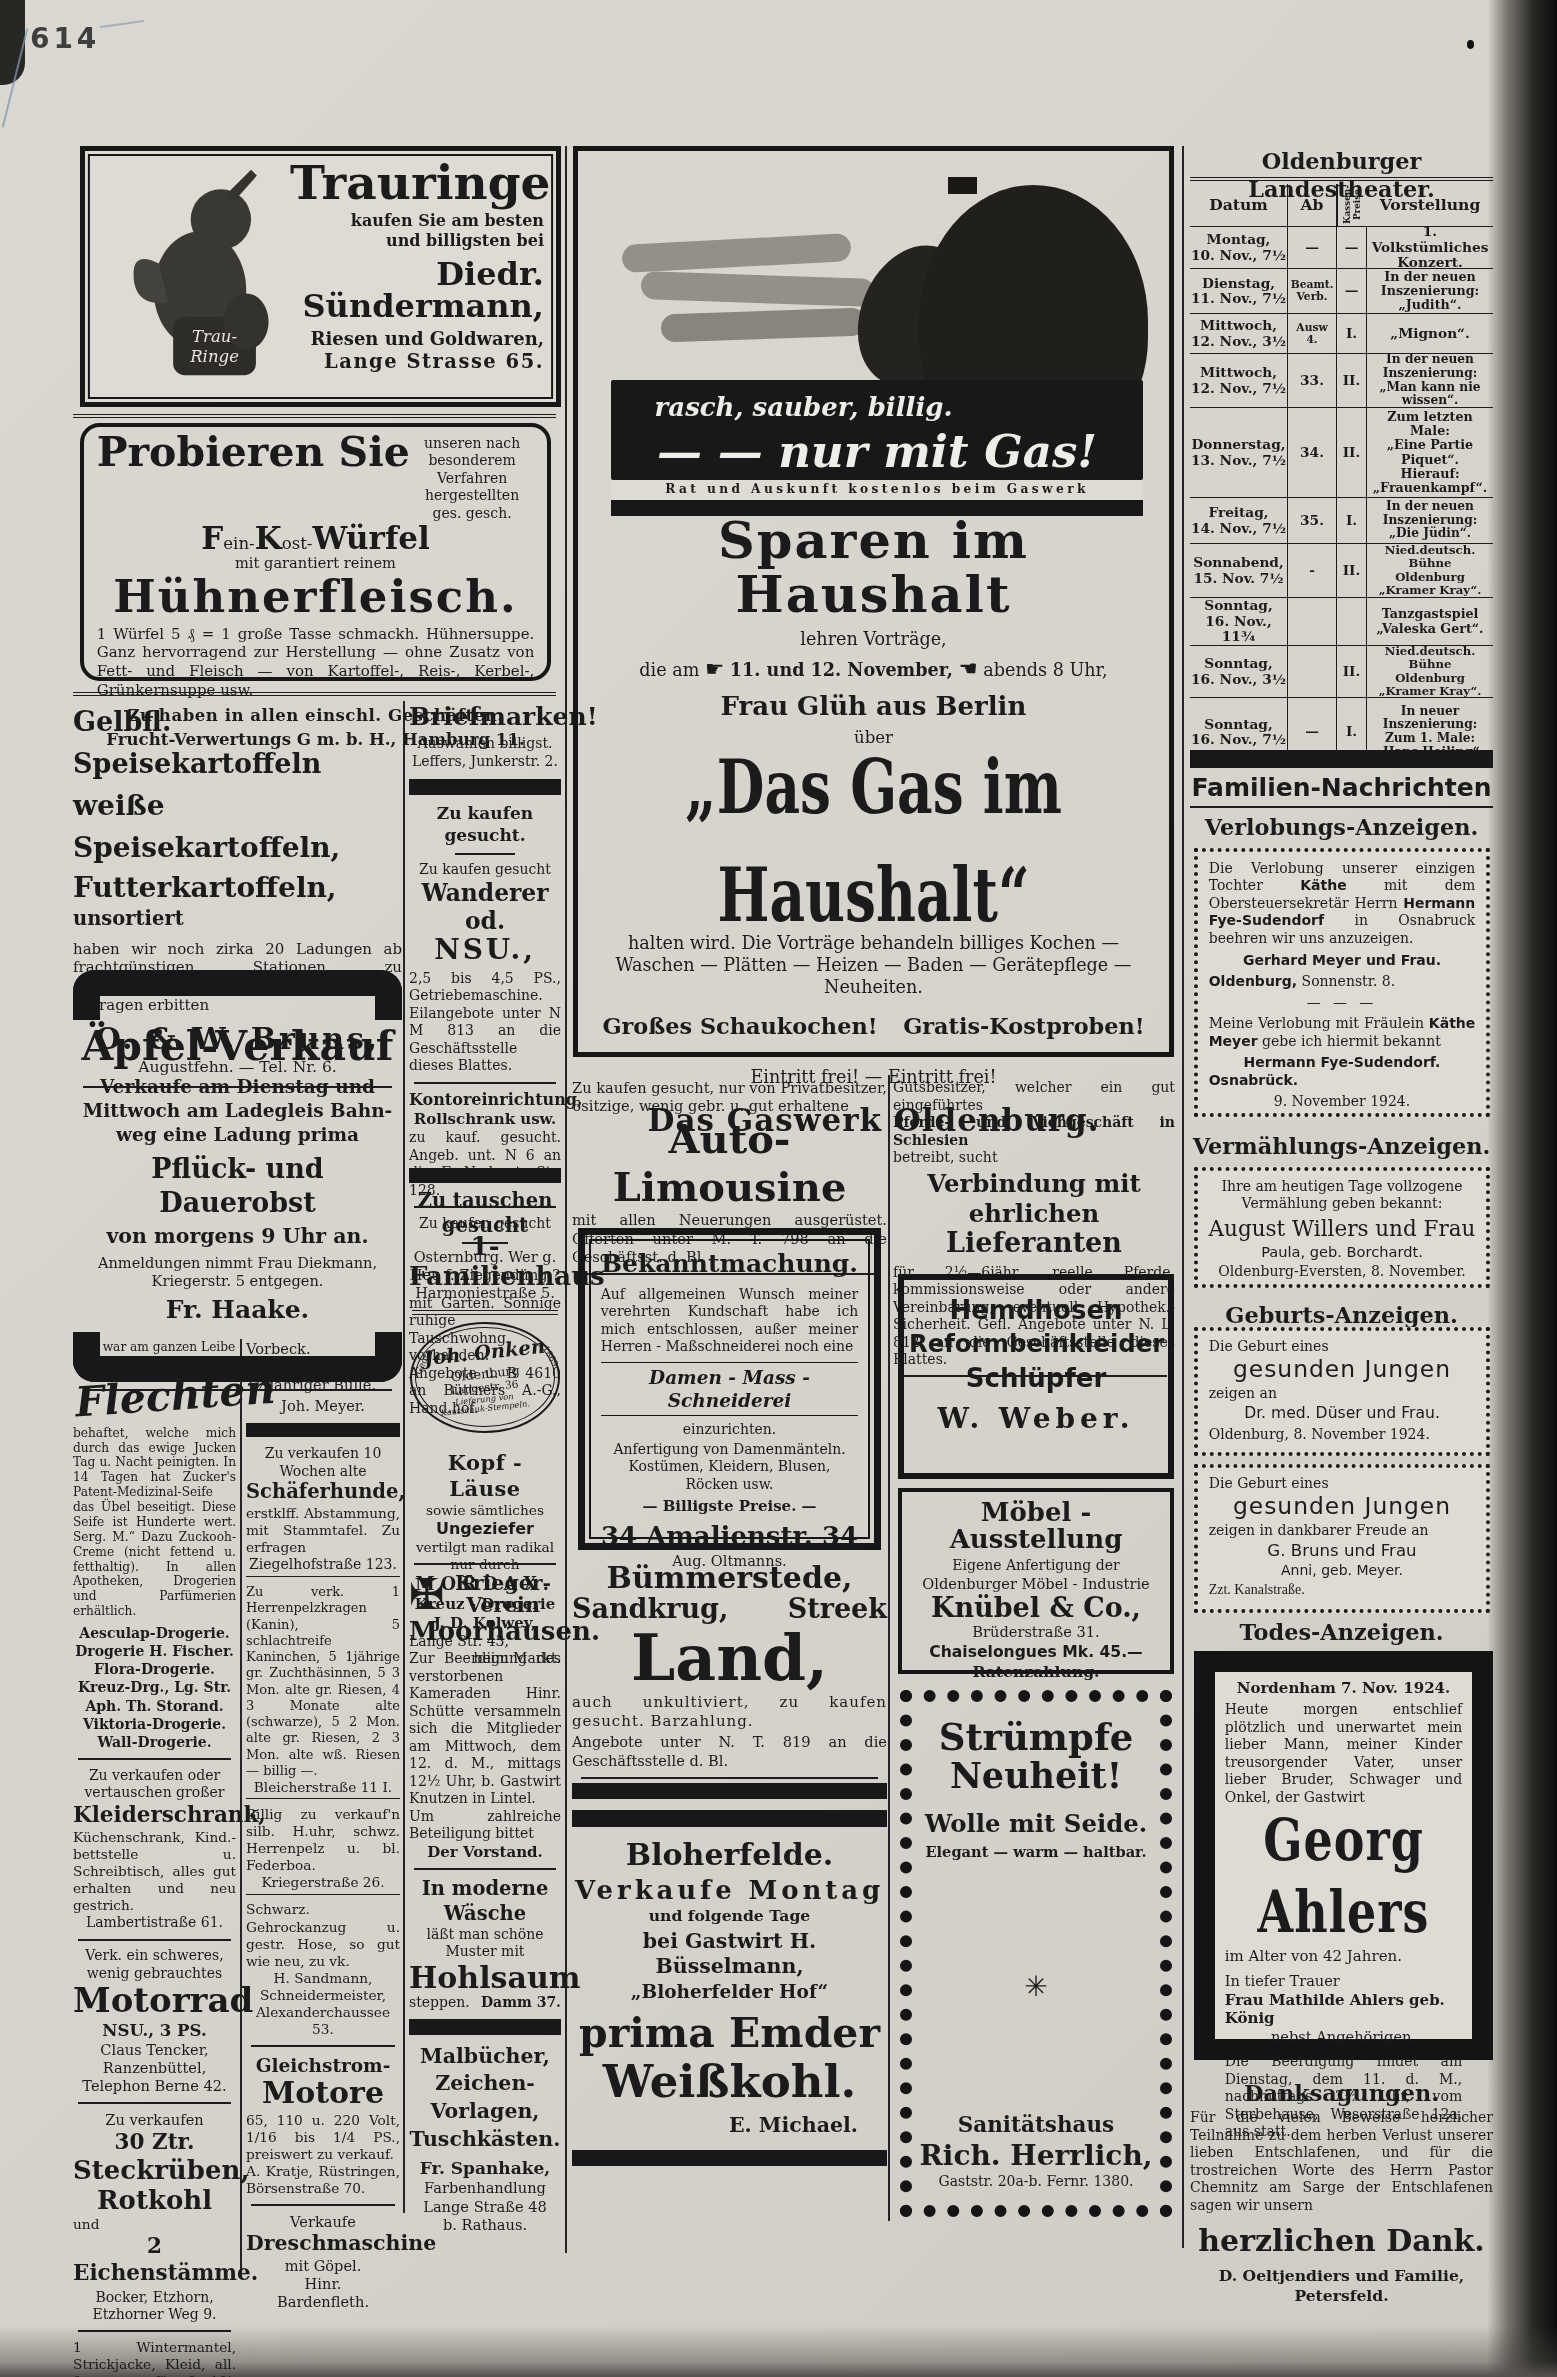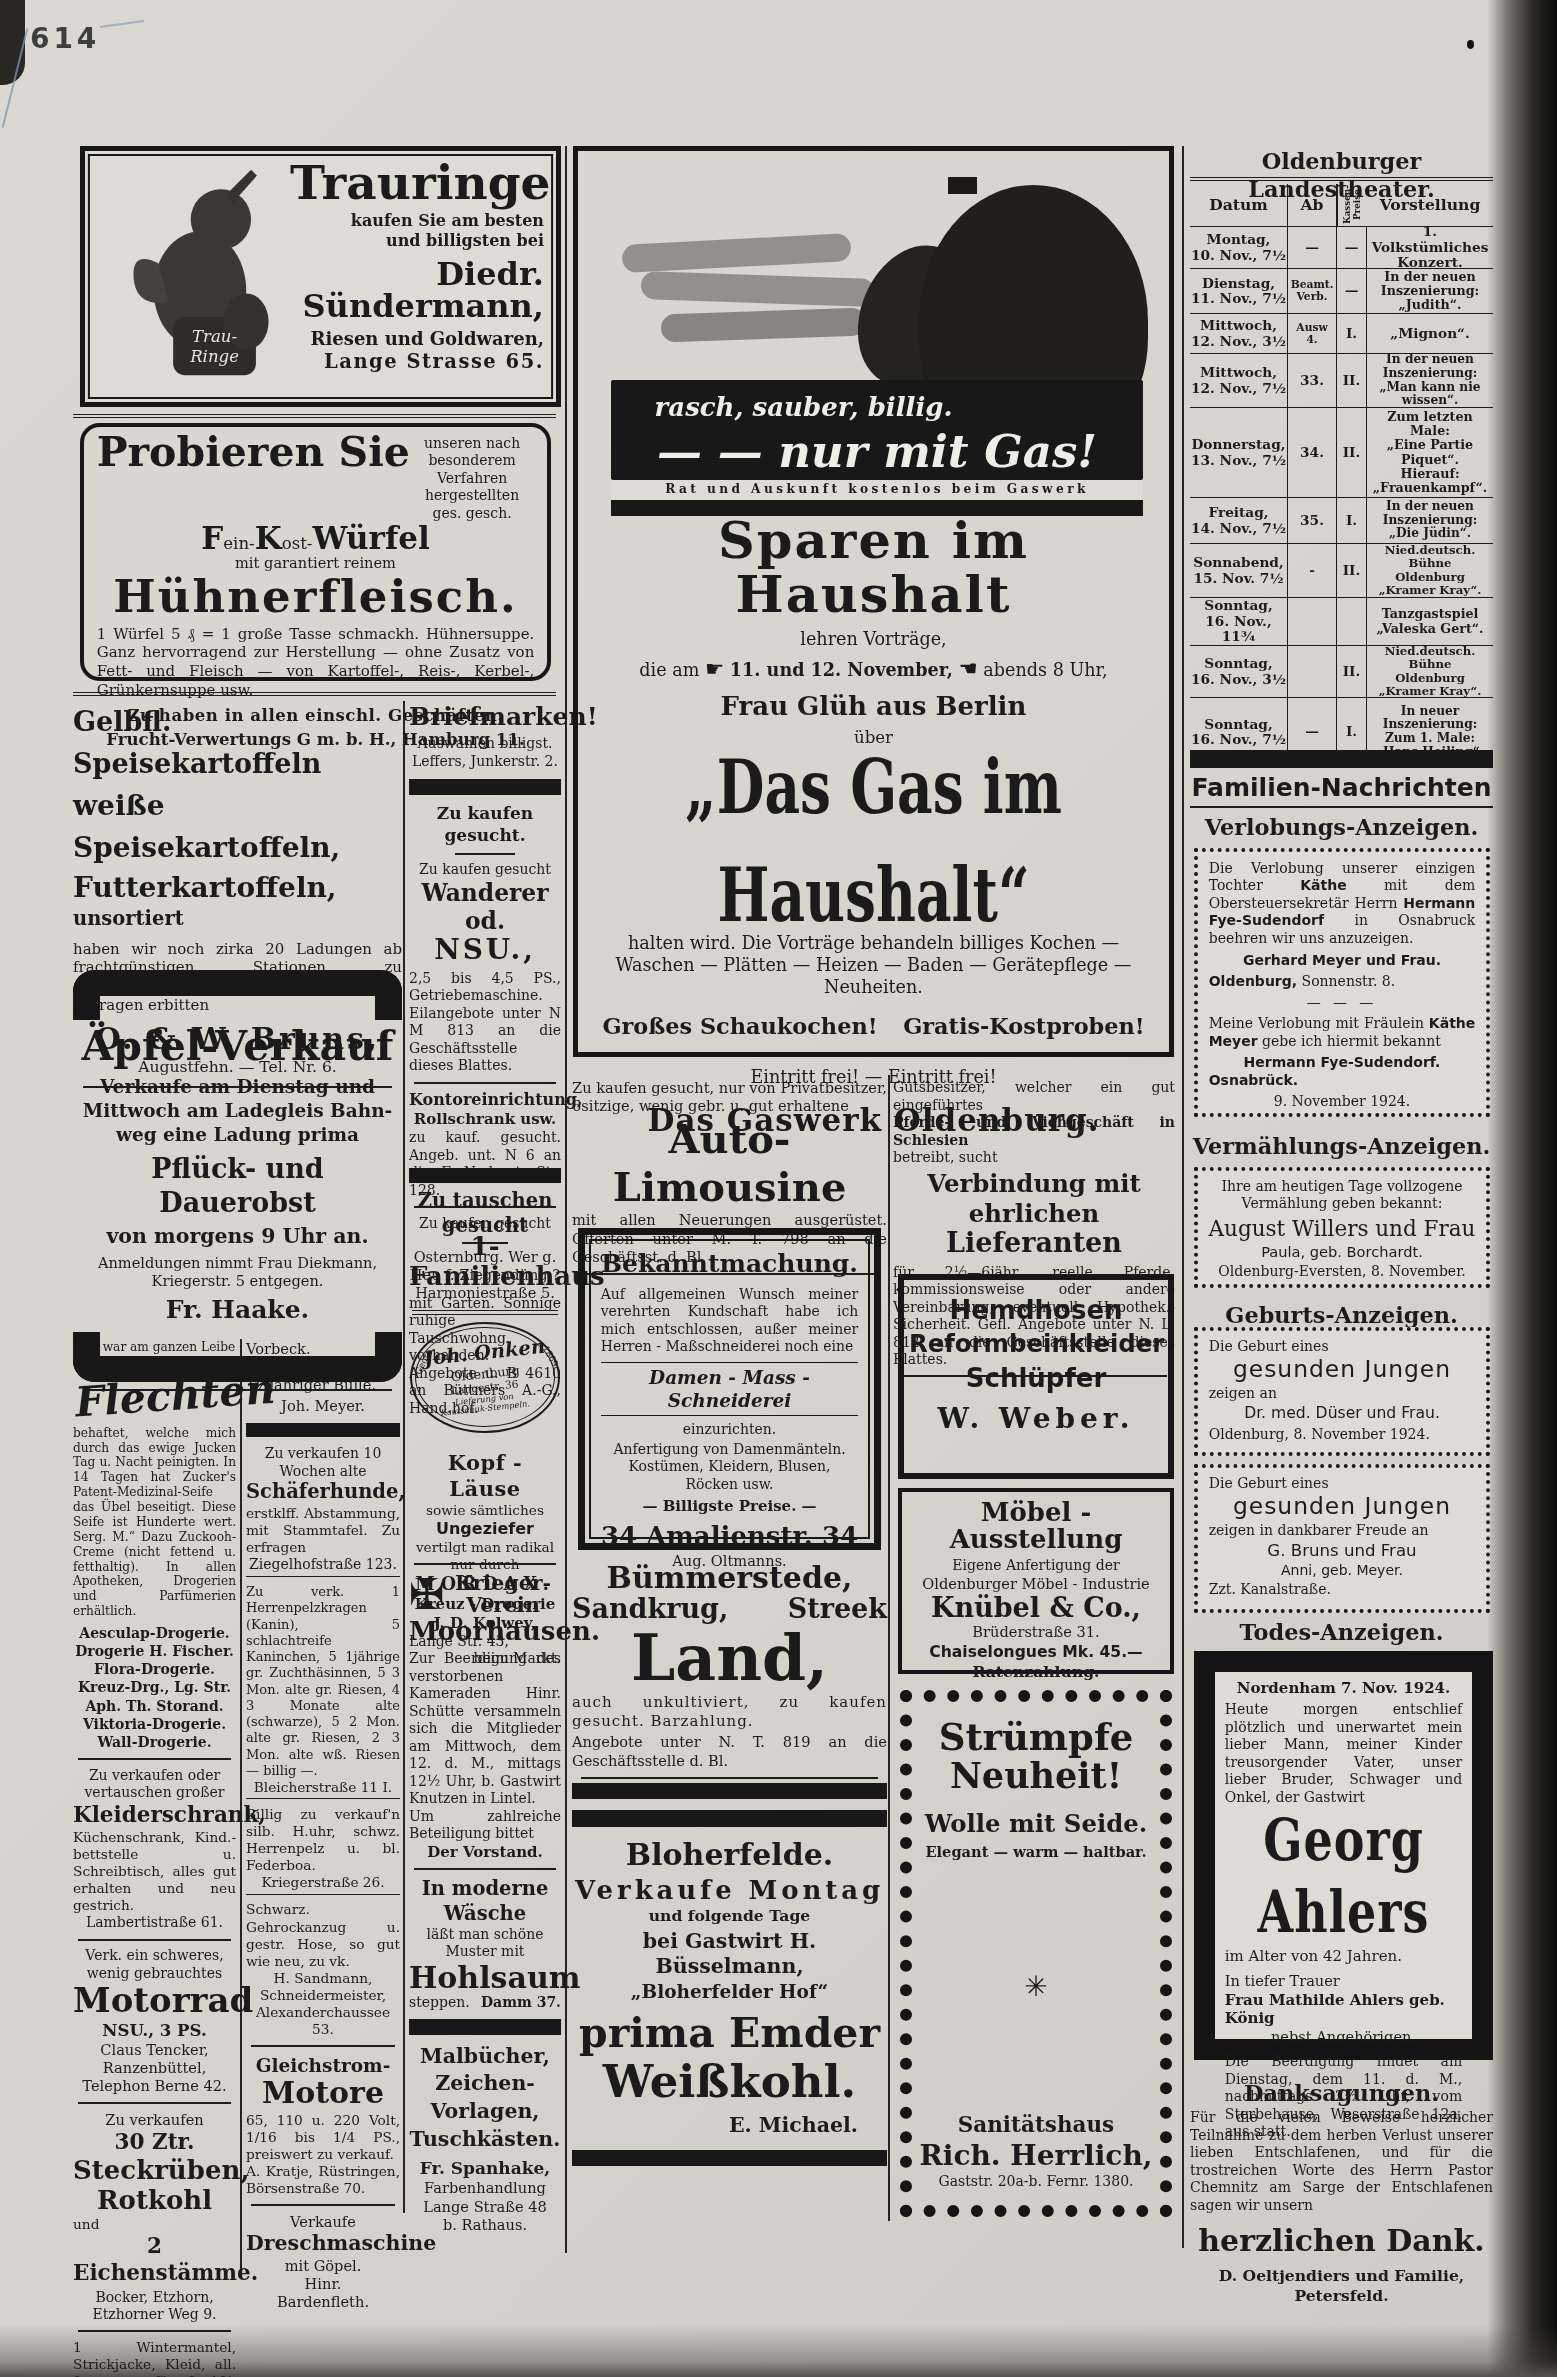--- a/index.html
+++ b/index.html
@@ -595,21 +595,21 @@
     <div style="font-size:14px;">zeigen an</div>
     <div class="c sans" style="font-size:15.6px;margin-top:2px;">Dr. med. Düser und Frau.</div>
     <div style="font-size:14px;margin-top:2px;">Oldenburg, 8. November 1924.</div>
   </div>
   <div class="t dotbox" style="left:1194px;top:1464px;width:296px;height:149px;box-sizing:border-box;padding:6.8px 10.7px;">
     <div style="font-size:14px;">Die Geburt eines</div>
     <div class="c sans" style="font-size:23.4px;letter-spacing:1px;">gesunden Jungen</div>
     <div style="font-size:14px;">zeigen in dankbarer Freude an</div>
     <div class="c sans" style="font-size:16.6px;margin-top:2px;">G. Bruns und Frau</div>
     <div class="c sans" style="font-size:14px;">Anni, geb. Meyer.</div>
-    <div style="font-size:14px;margin-top:2px;">Zzt. Kanalstraße.</div>
+    <div style="font-size:14px;margin-top:2px;font-family:Liberation Serif, serif;">Zzt. Kanalstraße.</div>
   </div>
 
   <div class="t c fk" style="left:1190px;top:1618px;width:303px;font-size:22.4px;">Todes-Anzeigen.</div>
   <div class="t" style="left:1194px;top:1651px;width:299px;height:409px;border:21.5px solid #141414;box-sizing:border-box;background:#dedbd4;padding:6.8px 9.8px;">
     <div class="c fk" style="font-size:15px;">Nordenham 7. Nov. 1924.</div>
     <div class="j fk" style="font-size:14px;font-weight:400;margin-top:3.9px;">Heute morgen entschlief plötzlich und unerwartet mein lieber Mann, meiner Kinder treusorgender Vater, unser lieber Bruder, Schwager und Onkel, der Gastwirt</div>
     <div class="fk" style="font-size:46px;transform:scaleY(1.25);text-align:center;margin:12.7px 0;letter-spacing:1px;">Georg Ahlers</div>
     <div class="fk" style="font-size:15px;font-weight:400;">im Alter von 42 Jahren.</div>
     <div style="font-size:14.6px;margin-top:6.8px;">In tiefer Trauer</div>
     <div class="fk" style="font-size:15px;">Frau Mathilde Ahlers geb. König</div>

